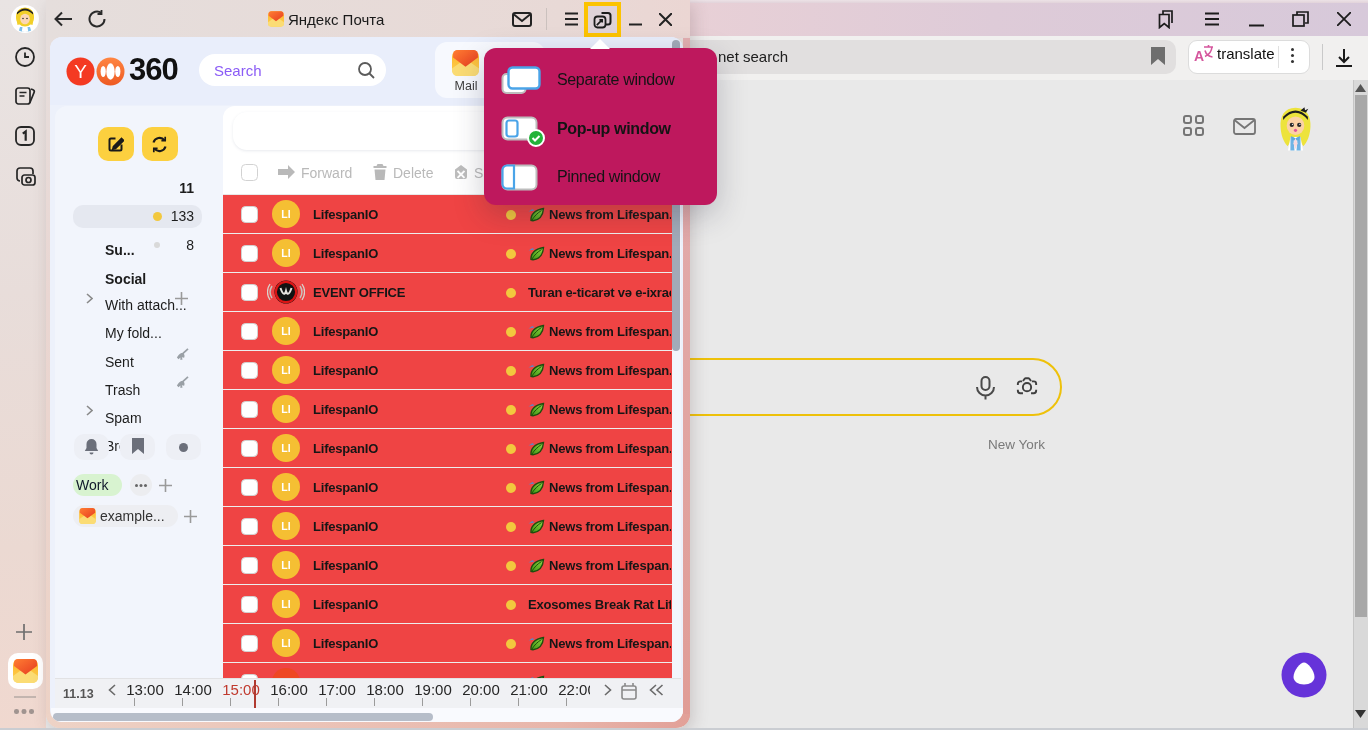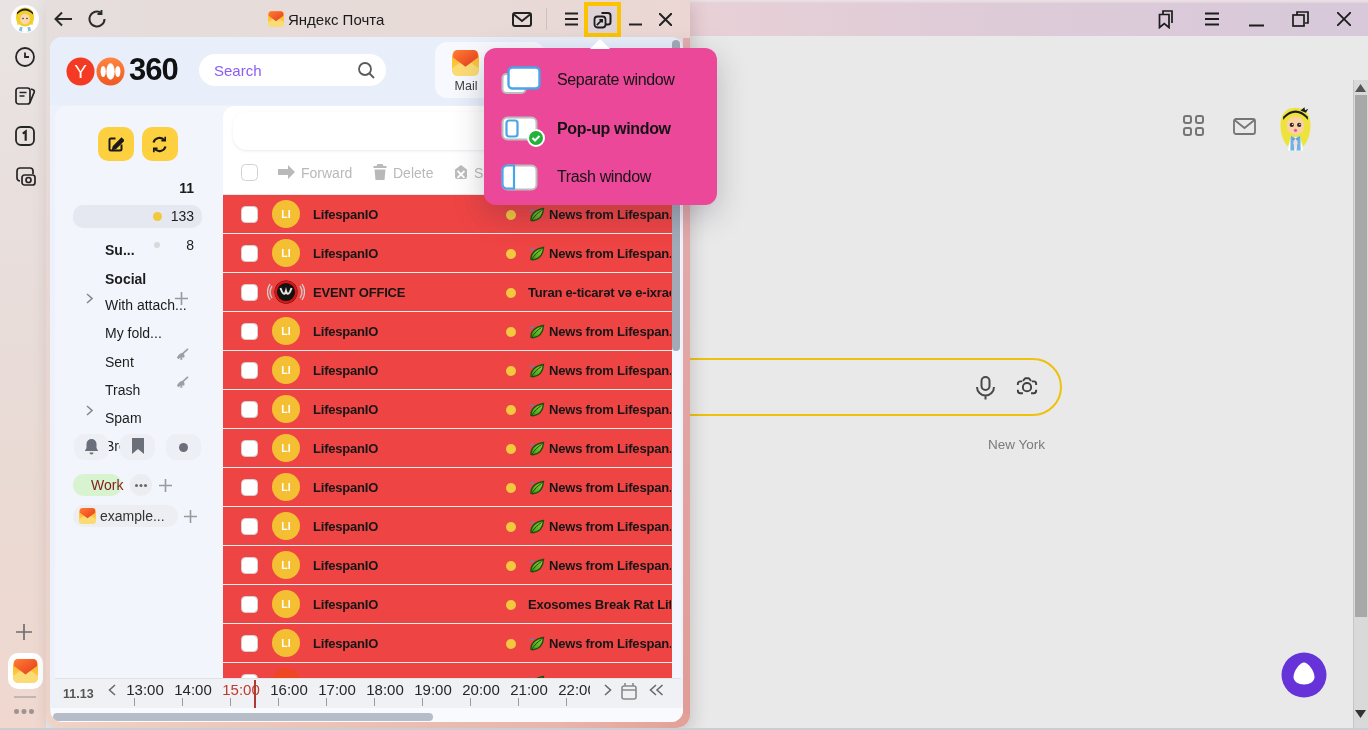--- a/index.html
+++ b/index.html
@@ -74,34 +74,54 @@
 
 
 #timeline { left:5px; top:641px; width:626px; height:30px; background:#f0f1f4; border-top:1px solid #e2e2e4; }
 #tl-labels { position:absolute; left:0; top:2px; width:535px; height:18px; overflow:hidden; }
 .tlb { position:absolute; top:0; font-size:15px; color:#262626; transform:translateX(-50%); }
 #hscroll-strip { left:1px; top:671px; width:634px; height:14px; background:#f9fafe; border-radius:0 0 10px 10px; }
 #hscroll-thumb { left:3px; top:675.5px; width:380px; height:8px; border-radius:4px; background:#b6bdc9; }
 #vscroll-thumb { left:625.5px; top:40px; width:8px; height:311px; border-radius:4px; background:#a2aab8; }
 
 
-#menu { left:484px; top:48px; width:233px; height:157px; background:#ec4899; border-radius:12px;
+#menu { left:484px; top:48px; width:233px; height:157px; background:#be185d; border-radius:12px;
   box-shadow:0 10px 30px rgba(40,40,60,0.25); z-index:60; }
 #menu-caret { left:590px; top:39px; width:0; height:0; border-left:10px solid transparent; border-right:10px solid transparent; border-bottom:10px solid #fff; z-index:61; }
 .mi-text { position:absolute; left:73px; font-size:16px; letter-spacing:-0.35px; color:#141414; }
 
 .mrow .av2 { position:absolute; left:44px !important; top:5.5px; }
 
 .txt { position:absolute; white-space:nowrap;text-align:center; }
 </style>
 </head>
 <body>
 <div id="screen">
 
   <div class="abs" id="topbar-right"></div>
+  <div class="abs" id="addr-row">
+    <div class="abs" id="omnibox"></div>
+    <div class="abs txt" id="netsearch">net search</div>
+    <svg class="abs" style="left:462px;top:11px" width="16" height="19">
+        <path d="M1 0 h14 v18 l-7 -6 l-7 6 z" fill="#6e6e6e"></path>
+      </svg>
+    <div class="abs" id="translate-pill"></div>
+    <div class="abs txt" style="left:529px;top:9px;font-size:15px;color:#111">translate</div>
+    <div class="abs" style="left:590px;top:10px;width:1px;height:22px;background:#e0e0e0"></div>
+    <div class="abs" style="left:603px;top:12px;width:3px;height:3px;background:#333;border-radius:50%;box-shadow:0 6px 0 #333, 0 12px 0 #333"></div>
+    <div class="abs" id="dl-sep"></div>
+    <svg class="abs" style="left:646px;top:12px" width="20" height="20" fill="none" stroke="#1a1a1a" stroke-width="2">
+        <path d="M10 1 v12 M5 9 l5 5 l5 -5 M2 18 h16"></path>
+      </svg>
+
+    <svg class="abs" style="left:506px;top:8px" width="22" height="20">
+      <text x="0" y="17" font-size="14" font-weight="bold" fill="#d5569d">A</text>
+      <path d="M10 3 h9 M14.5 1 v2.5 M11 6.5 c1 3.5 4 6 7.5 6.5 M18 3 c-0.5 4.5 -3.5 8 -7 9.5" fill="none" stroke="#d5569d" stroke-width="1.6"></path>
+    </svg>
+  </div>
 
   <svg class="abs" style="left:1183px;top:115px" width="21" height="21" fill="none" stroke="#757575" stroke-width="2">
     <rect x="1" y="1" width="7" height="7" rx="2"></rect>
       <rect x="13" y="1" width="7" height="7" rx="2"></rect>
     <rect x="1" y="13" width="7" height="7" rx="2"></rect>
       <rect x="13" y="13" width="7" height="7" rx="2"></rect>
   </svg>
   <svg class="abs" style="left:1233px;top:118px" width="23" height="17" fill="none" stroke="#757575" stroke-width="1.8">
     <rect x="1" y="1" width="21" height="15" rx="2"></rect>
       <path d="M1.5 2 l10 8 l10 -8"></path>
@@ -384,21 +404,21 @@
       <div class="abs" style="left:116px;top:397px;width:35px;height:26px;background:#edeff5;border-radius:10px"></div>
       <svg class="abs" style="left:34px;top:402px" width="15" height="16" fill="#6b6f7a">
           <path d="M7.5 0 a5 5 0 0 1 5 5 v4 l1.7 3 h-13.4 l1.7 -3 v-4 a5 5 0 0 1 5 -5 z M5.5 13.5 h4 a2 2 0 0 1 -4 0 z"></path>
         </svg>
       <svg class="abs" style="left:82px;top:401px" width="12" height="16" fill="#6b6f7a">
           <path d="M0 0 h12 v16 l-6 -5 l-6 5 z"></path>
         </svg>
       <div class="abs" style="left:129px;top:406px;width:9px;height:9px;border-radius:50%;background:#6b6f7a"></div>
 
       <div class="abs" style="left:23px;top:437px;width:49px;height:22px;background:#d8f3d0;border-radius:11px"></div>
-      <div class="abs txt" style="left:41px;top:440px;font-size:14px;color:#7f1d1d">Work</div>
+      <div class="abs txt" style="left:26px;top:440px;font-size:14px;color:#0f172a">Work</div>
       <div class="abs" style="left:80px;top:437px;width:22px;height:22px;background:#ecedf0;border-radius:50%"></div>
       <div class="abs" style="left:85px;top:447px;width:3px;height:3px;background:#666;border-radius:50%;box-shadow:4.5px 0 0 #666, 9px 0 0 #666"></div>
       <svg class="abs" style="left:109px;top:442px" width="13" height="13" stroke="#9a9a9a" stroke-width="1.6">
           <path d="M6.5 0 v13 M0 6.5 h13"></path>
         </svg>
       <div class="abs" style="left:23px;top:468px;width:105px;height:22px;background:#edeef2;border-radius:11px"></div>
       <svg class="abs" style="left:29px;top:471px" width="17" height="16" viewBox="0 0 25 24">
         <rect x="0" y="0" width="25" height="24" rx="6" fill="url(#mailg)"></rect>
         <path d="M0 17 l12.5 -9 l12.5 9 v2 a5 5 0 0 1 -5 5 h-15 a5 5 0 0 1 -5 -5 z" fill="#fbdc74"></path>
         <path d="M1 4 a4 4 0 0 1 4 -4 h15 a4 4 0 0 1 4 4 v3 l-11.5 8.5 l-11.5 -8.5 z" fill="url(#flapg)"></path>
@@ -691,17 +711,17 @@
       <rect x="5.5" y="4.5" width="11" height="16" rx="2.5" stroke="#4aa4e8" stroke-width="2.2" fill="#fff"></rect>
       <circle cx="35" cy="22" r="8" fill="#23b33a" stroke="#fff" stroke-width="2"></circle>
       <path d="M31.5 22 l2.5 2.5 l4.5 -4.5" stroke="#fff" stroke-width="2" fill="none"></path>
     </svg>
     <div class="mi-text bold" style="top:72px">Pop-up window</div>
 
     <svg class="abs" style="left:17px;top:116px" width="42" height="30" fill="none">
       <rect x="1.5" y="1.5" width="34" height="24" rx="5" stroke="#bdbdbd" stroke-width="2" fill="#fff"></rect>
       <path d="M13 1.5 h-7 a4.5 4.5 0 0 0 -4.5 4.5 v14 a4.5 4.5 0 0 0 4.5 4.5 h7 z" stroke="#4aa4e8" stroke-width="2.2" fill="#fff"></path>
     </svg>
-    <div class="mi-text" style="top:120px">Trash window</div>
+    <div class="mi-text" style="top:120px">Pinned window</div>
   </div>
 
   <div class="abs" id="bottom-strip"></div>
 </div>
 
 </body></html>

